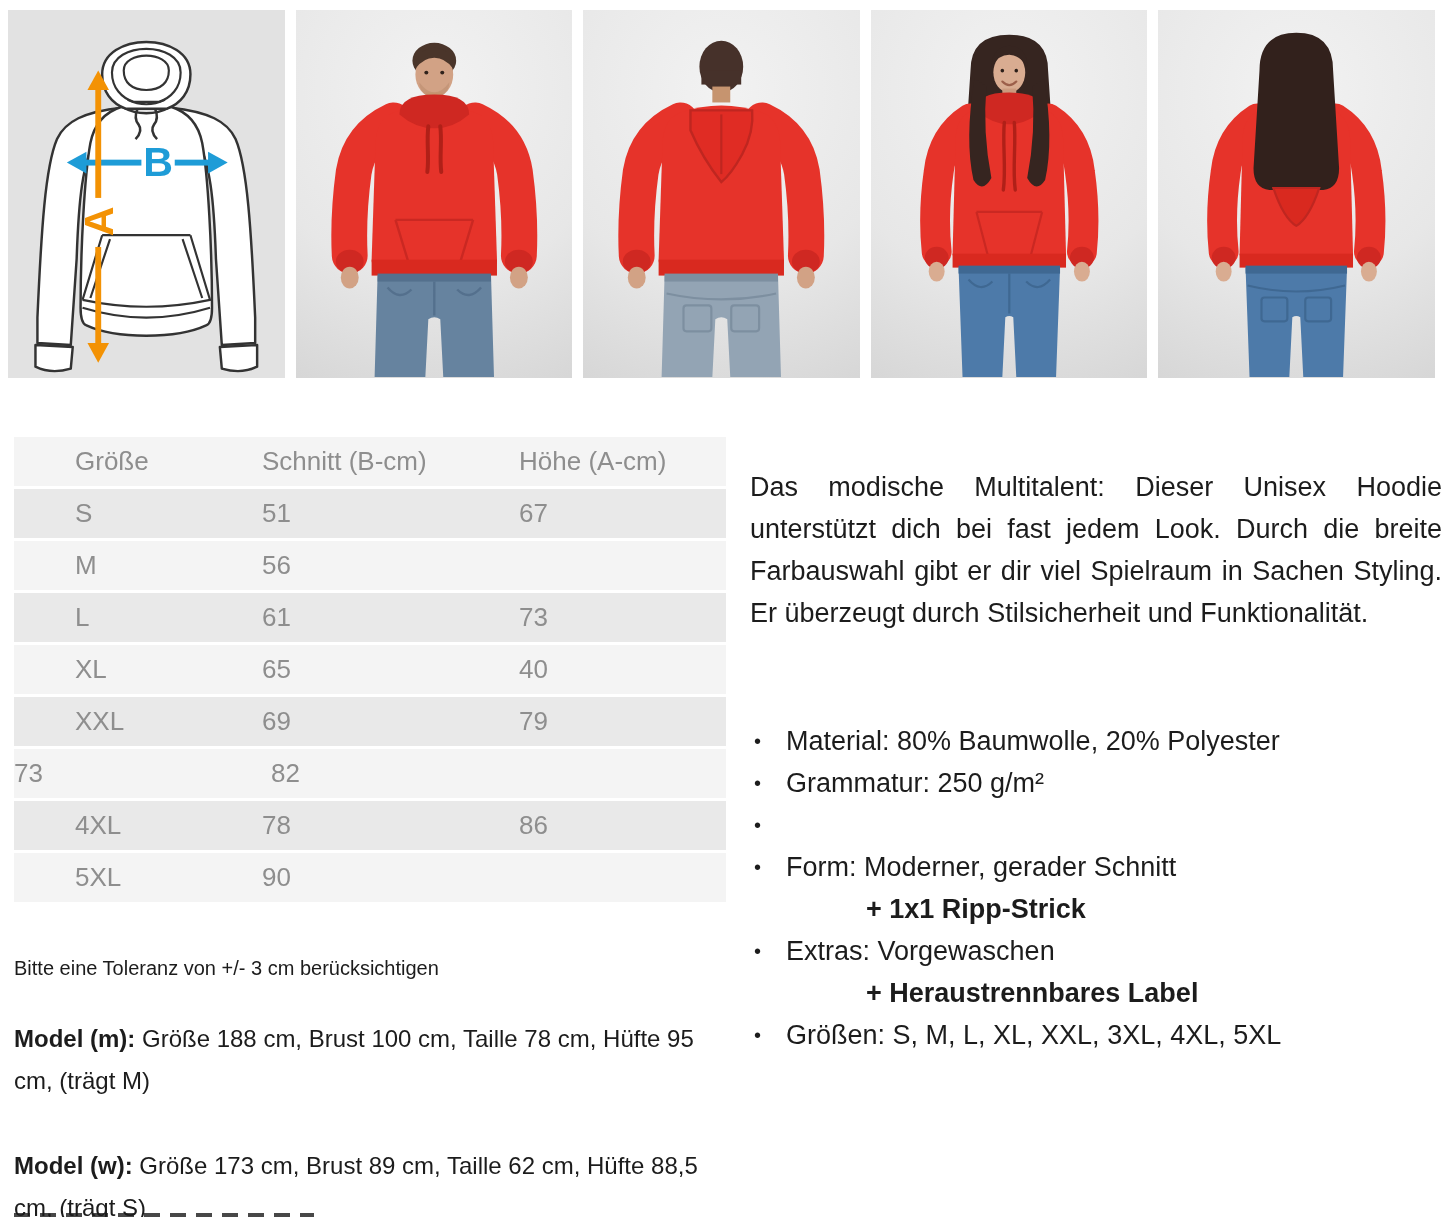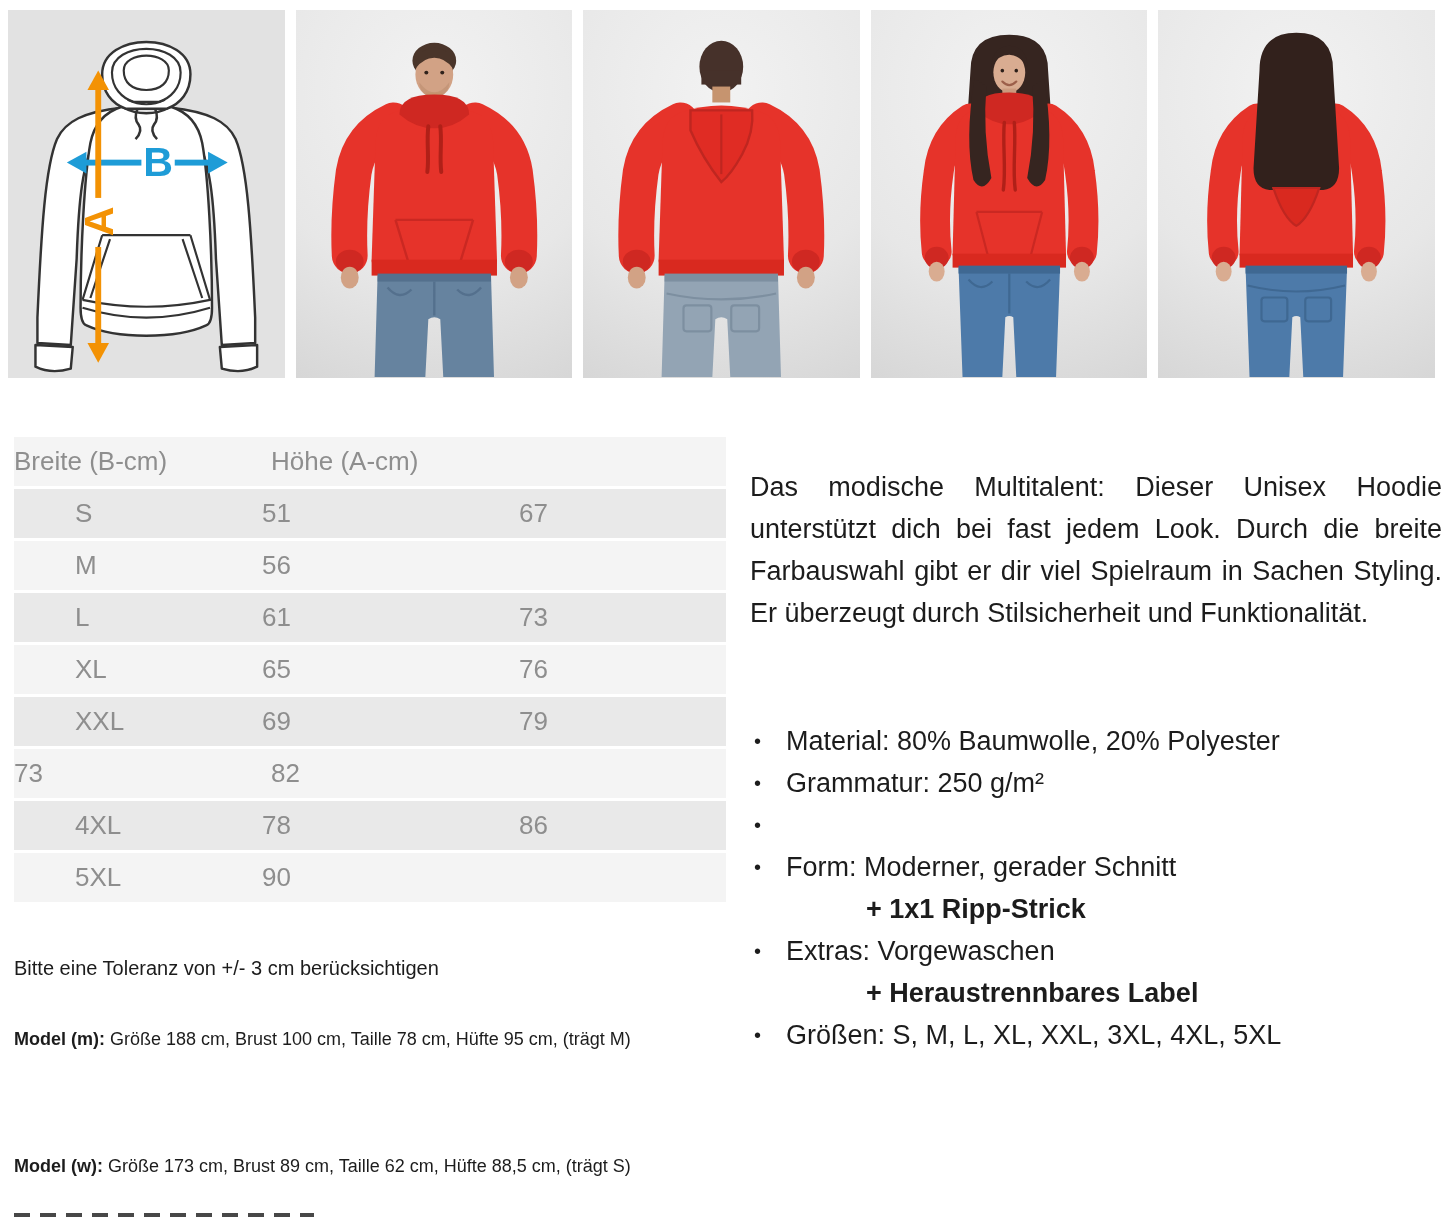--- a/index.html
+++ b/index.html
@@ -18,21 +18,21 @@
   .st-row{display:flex;height:49px;line-height:49px;margin-bottom:3px;
           font-size:26px;color:#8e8e8e;}
   .st-row.light{background:#f4f4f4;}
   .st-row.dark{background:#e9e9e9;}
   .st-row .c1{width:248px;padding-left:61px;box-sizing:border-box;}
   .st-row .c2{width:257px;box-sizing:border-box;}
   .st-row .c3{flex:1;box-sizing:border-box;}
 
   
   .tolerance{position:absolute;left:14px;top:948px;width:700px;font-size:20px;line-height:40px;}
-  .model-note{position:absolute;left:14px;width:706px;font-size:18px;line-height:42px;margin:0;}
+  .model-note{position:absolute;left:14px;width:706px;font-size:24px;line-height:42px;margin:0;}
   .model-note.m{top:1018px;}
   .model-note.w{top:1145px;}
   .model-note .b{font-weight:bold;}
   .cutoff-sliver{position:absolute;left:14px;top:1213px;width:300px;height:4px;opacity:.8;
       background:repeating-linear-gradient(90deg,#1a1a1a 0 16px,transparent 16px 26px);}
 
   
   .description{position:absolute;left:750px;top:466px;width:692px;}
   .intro{margin:0;font-size:27px;line-height:42px;text-align:justify;min-height:210px;}
   .bullets{margin-top:44px;}
@@ -189,41 +189,42 @@
         <rect x="88" y="256" width="102" height="8" fill="#3f6892"></rect>
         <path d="M90 276 Q139 288 188 276" stroke="#3f6892" stroke-width="2.2" fill="none"></path>
         <rect x="104" y="288" width="26" height="24" rx="3" fill="none" stroke="#3f6892" stroke-width="2.2"></rect>
         <rect x="148" y="288" width="26" height="24" rx="3" fill="none" stroke="#3f6892" stroke-width="2.2"></rect>
       </svg>
     </div>
   </div>
 
   <div class="size-table">
     <div class="st-row light">
-      <span class="c2">Breite (B-cm)</span>
+      <span class="c1">Größe</span>
+      <span class="c2">Schnitt (B-cm)</span>
       <span class="c3">Höhe (A-cm)</span>
     </div>
     <div class="st-row dark">
       <span class="c1">S</span>
       <span class="c2">51</span>
       <span class="c3">67</span>
     </div>
     <div class="st-row light">
       <span class="c1">M</span>
       <span class="c2">56</span>
     </div>
     <div class="st-row dark">
       <span class="c1">L</span>
       <span class="c2">61</span>
       <span class="c3">73</span>
     </div>
     <div class="st-row light">
       <span class="c1">XL</span>
       <span class="c2">65</span>
-      <span class="c3">76</span>
+      <span class="c3">40</span>
     </div>
     <div class="st-row dark">
       <span class="c1">XXL</span>
       <span class="c2">69</span>
       <span class="c3">79</span>
     </div>
     <div class="st-row light">
       <span class="c2">73</span>
       <span class="c3">82</span>
     </div>

